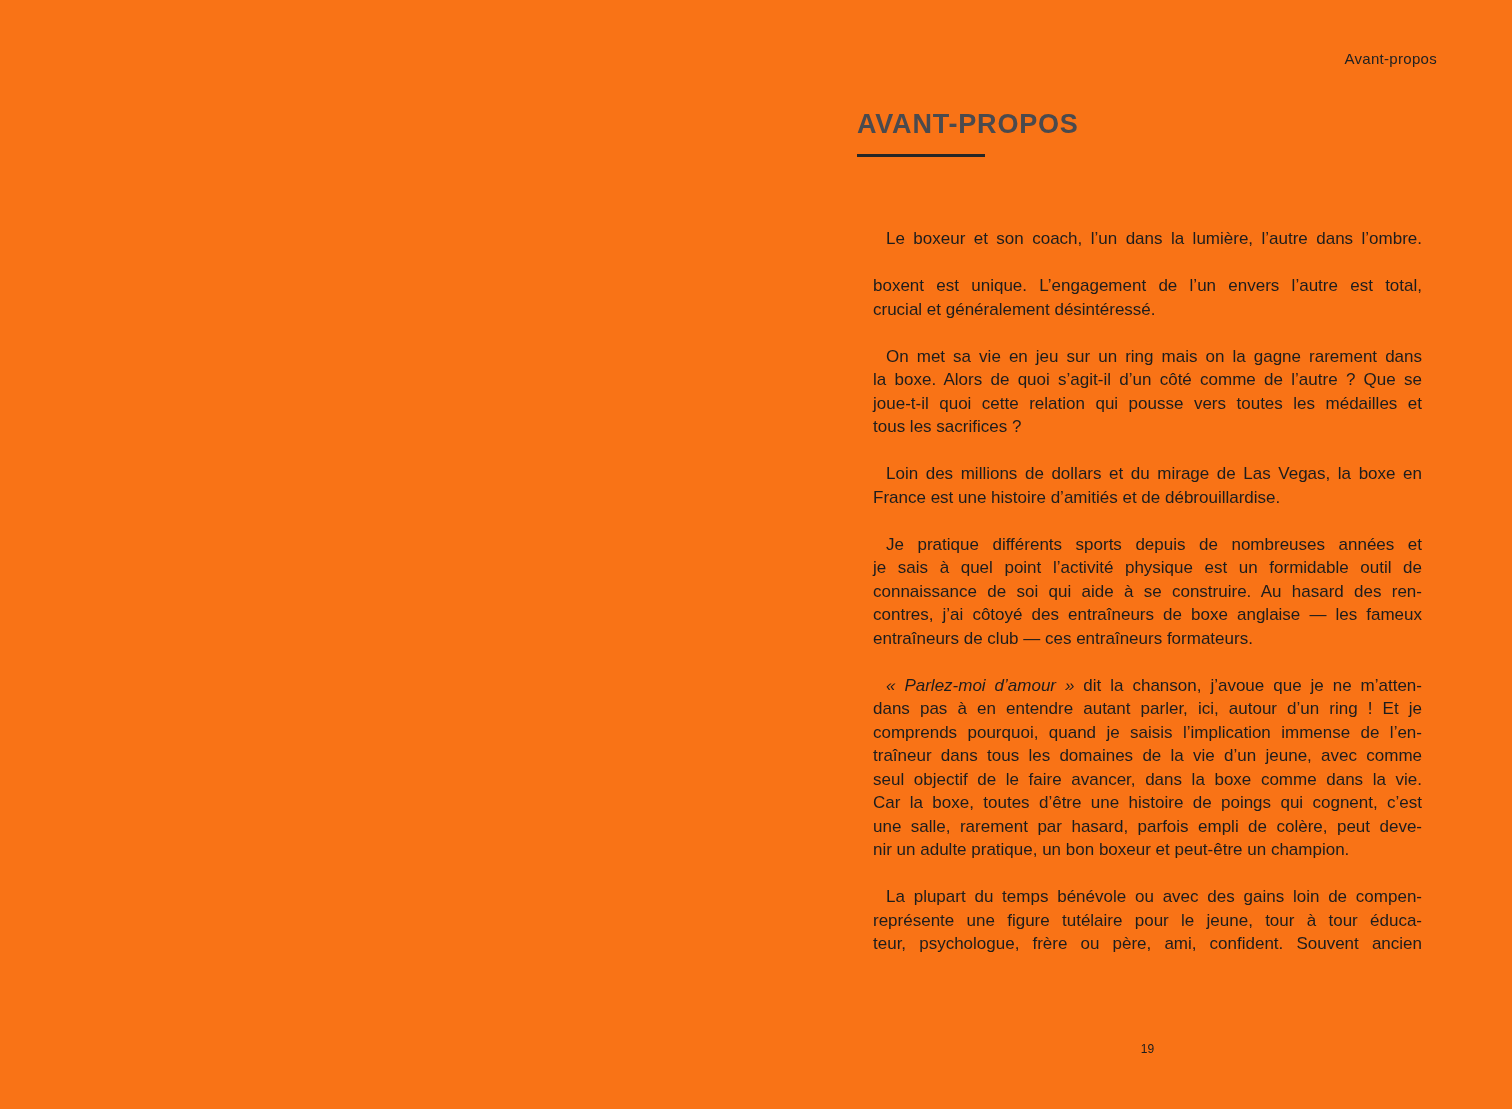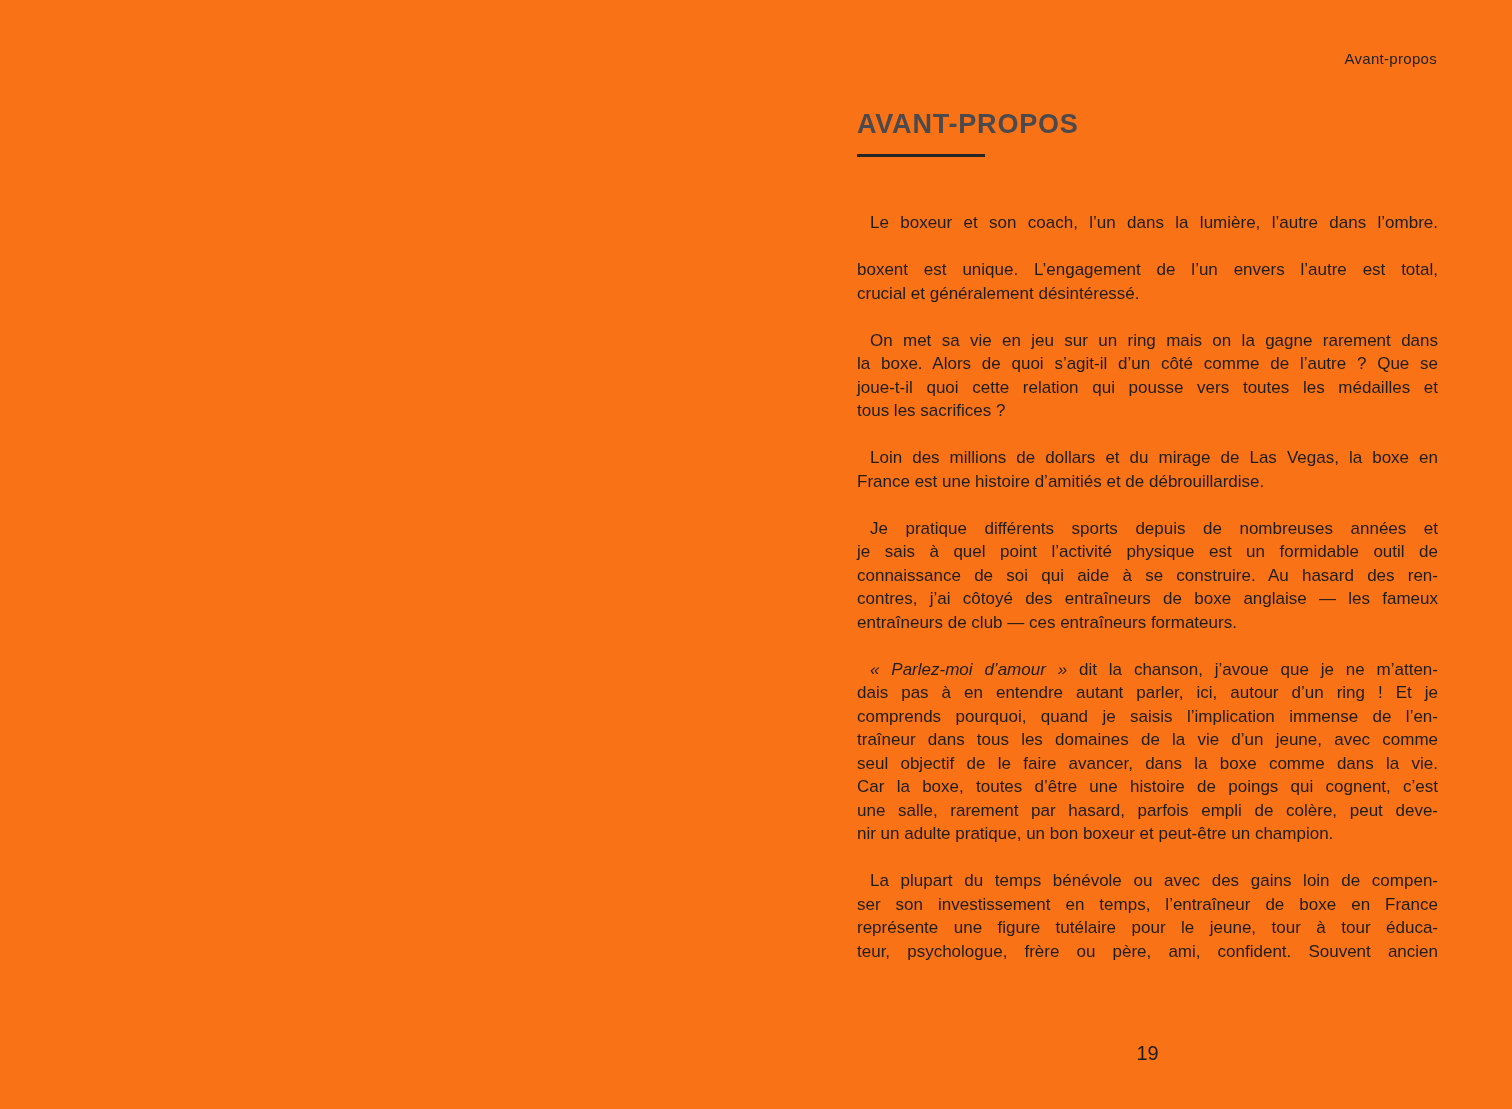--- a/index.html
+++ b/index.html
@@ -45,42 +45,42 @@
   }
   .body-text {
     position: absolute;
     left: 857px;
     top: 211px;
     width: 581px;
     font-size: 17px;
     line-height: 23.5px;
     color: #1d1d1d;
   }
-  .para { margin: 0; }
+  .para { margin: 16px; }
   .para + .para { margin-top: 23.5px; }
   .line {
     text-align: justify;
     text-align-last: justify;
   }
   .line.no-stretch {
     text-align-last: left;
   }
   .line.first {
     text-indent: 13px;
   }
   .italic-lead {
     font-style: italic;
   }
   .page-number {
     position: absolute;
     left: 857px;
     top: 1042px;
     width: 581px;
     text-align: center;
-    font-size: 20px;
+    font-size: 12px;
     color: #1d1d1d;
   }
 </style>
 </head>
 <body>
 
 <div class="page">
 
   <div class="running-header">Avant-propos</div>
 
@@ -115,32 +115,31 @@
     <div class="para">
       <div class="line first">Je pratique différents sports depuis de nombreuses années et</div>
       <div class="line">je sais à quel point l’activité physique est un formidable outil de</div>
       <div class="line">connaissance de soi qui aide à se construire. Au hasard des ren-</div>
       <div class="line">contres, j’ai côtoyé des entraîneurs de boxe anglaise — les fameux</div>
       <div class="line no-stretch">entraîneurs de club — ces entraîneurs formateurs.</div>
     </div>
 
     <div class="para">
       <div class="line first"><em class="italic-lead">« Parlez-moi d’amour »</em><span> dit la chanson, j’avoue que je ne m’atten-</span></div>
-      <div class="line">dais pas à en entendre autant parler, ici, autour d’un ring ! Et je</div>
+      <div class="line">dans pas à en entendre autant parler, ici, autour d’un ring ! Et je</div>
       <div class="line">comprends pourquoi, quand je saisis l’implication immense de l’en-</div>
       <div class="line">traîneur dans tous les domaines de la vie d’un jeune, avec comme</div>
       <div class="line">seul objectif de le faire avancer, dans la boxe comme dans la vie.</div>
       <div class="line">Car la boxe, toutes d’être une histoire de poings qui cognent, c’est</div>
       <div class="line">une salle, rarement par hasard, parfois empli de colère, peut deve-</div>
       <div class="line no-stretch">nir un adulte pratique, un bon boxeur et peut-être un champion.</div>
     </div>
 
     <div class="para">
       <div class="line first">La plupart du temps bénévole ou avec des gains loin de compen-</div>
-      <div class="line">ser son investissement en temps, l’entraîneur de boxe en France</div>
       <div class="line">représente une figure tutélaire pour le jeune, tour à tour éduca-</div>
       <div class="line">teur, psychologue, frère ou père, ami, confident. Souvent ancien</div>
     </div>
 
   </div>
 
   <div class="page-number">19</div>
 
 </div>
 

